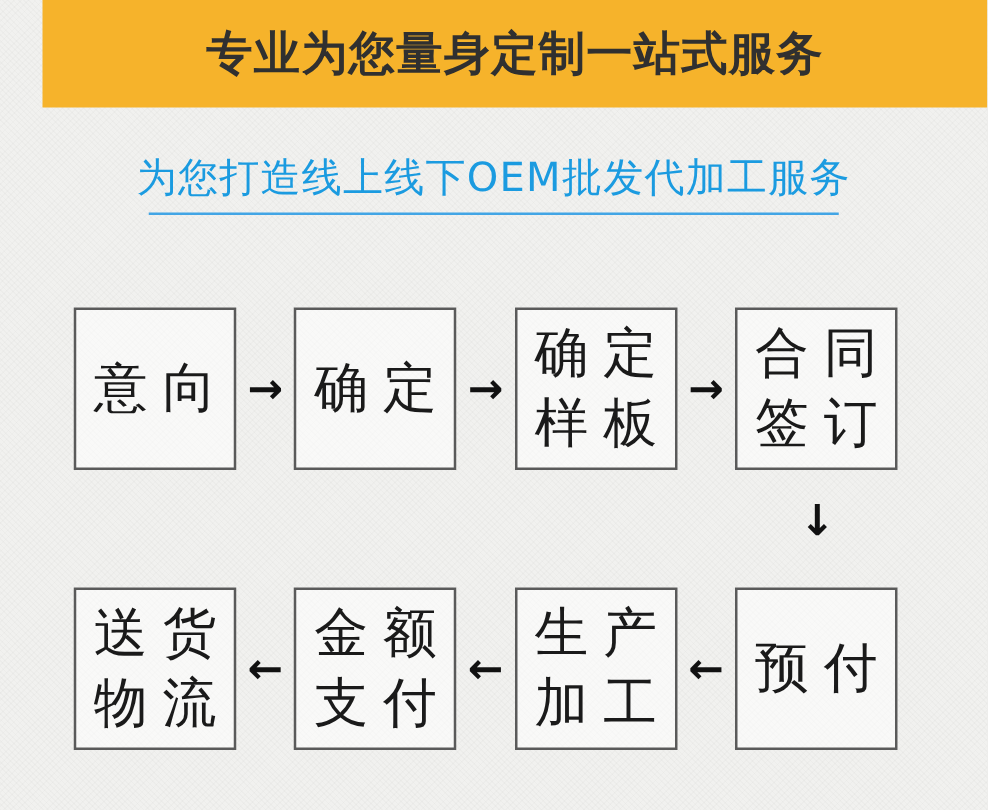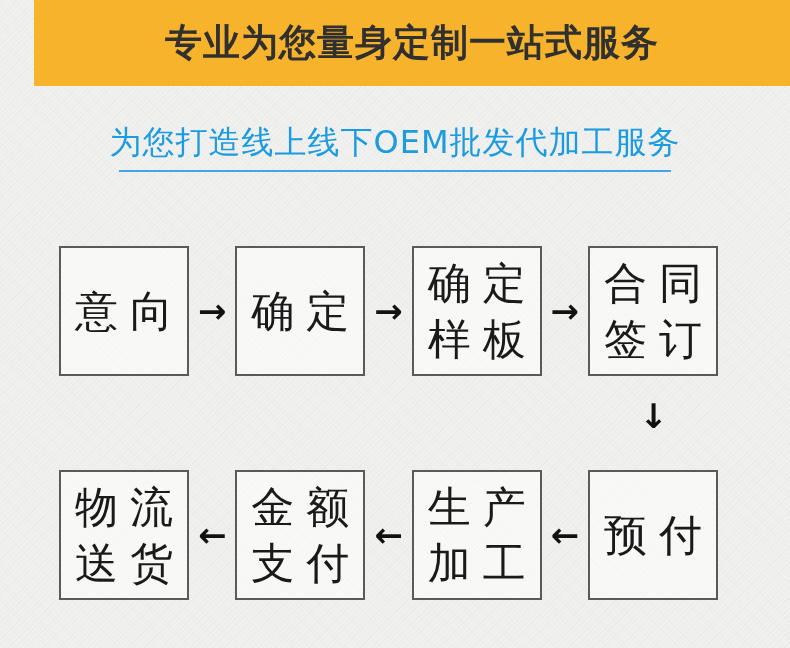--- a/index.html
+++ b/index.html
@@ -137,22 +137,22 @@
         <div class="step-line">签订</div>
       </div>
     </div>
 
     <div class="gap-row">
       <span class="arrow">↓</span>
     </div>
 
     <div class="flow-row">
       <div class="step-box">
+        <div class="step-line">送货</div>
         <div class="step-line">物流</div>
-        <div class="step-line">送货</div>
       </div>
       <div class="arrow-cell">
         <span class="arrow">←</span>
       </div>
       <div class="step-box">
         <div class="step-line">金额</div>
         <div class="step-line">支付</div>
       </div>
       <div class="arrow-cell">
         <span class="arrow">←</span>

